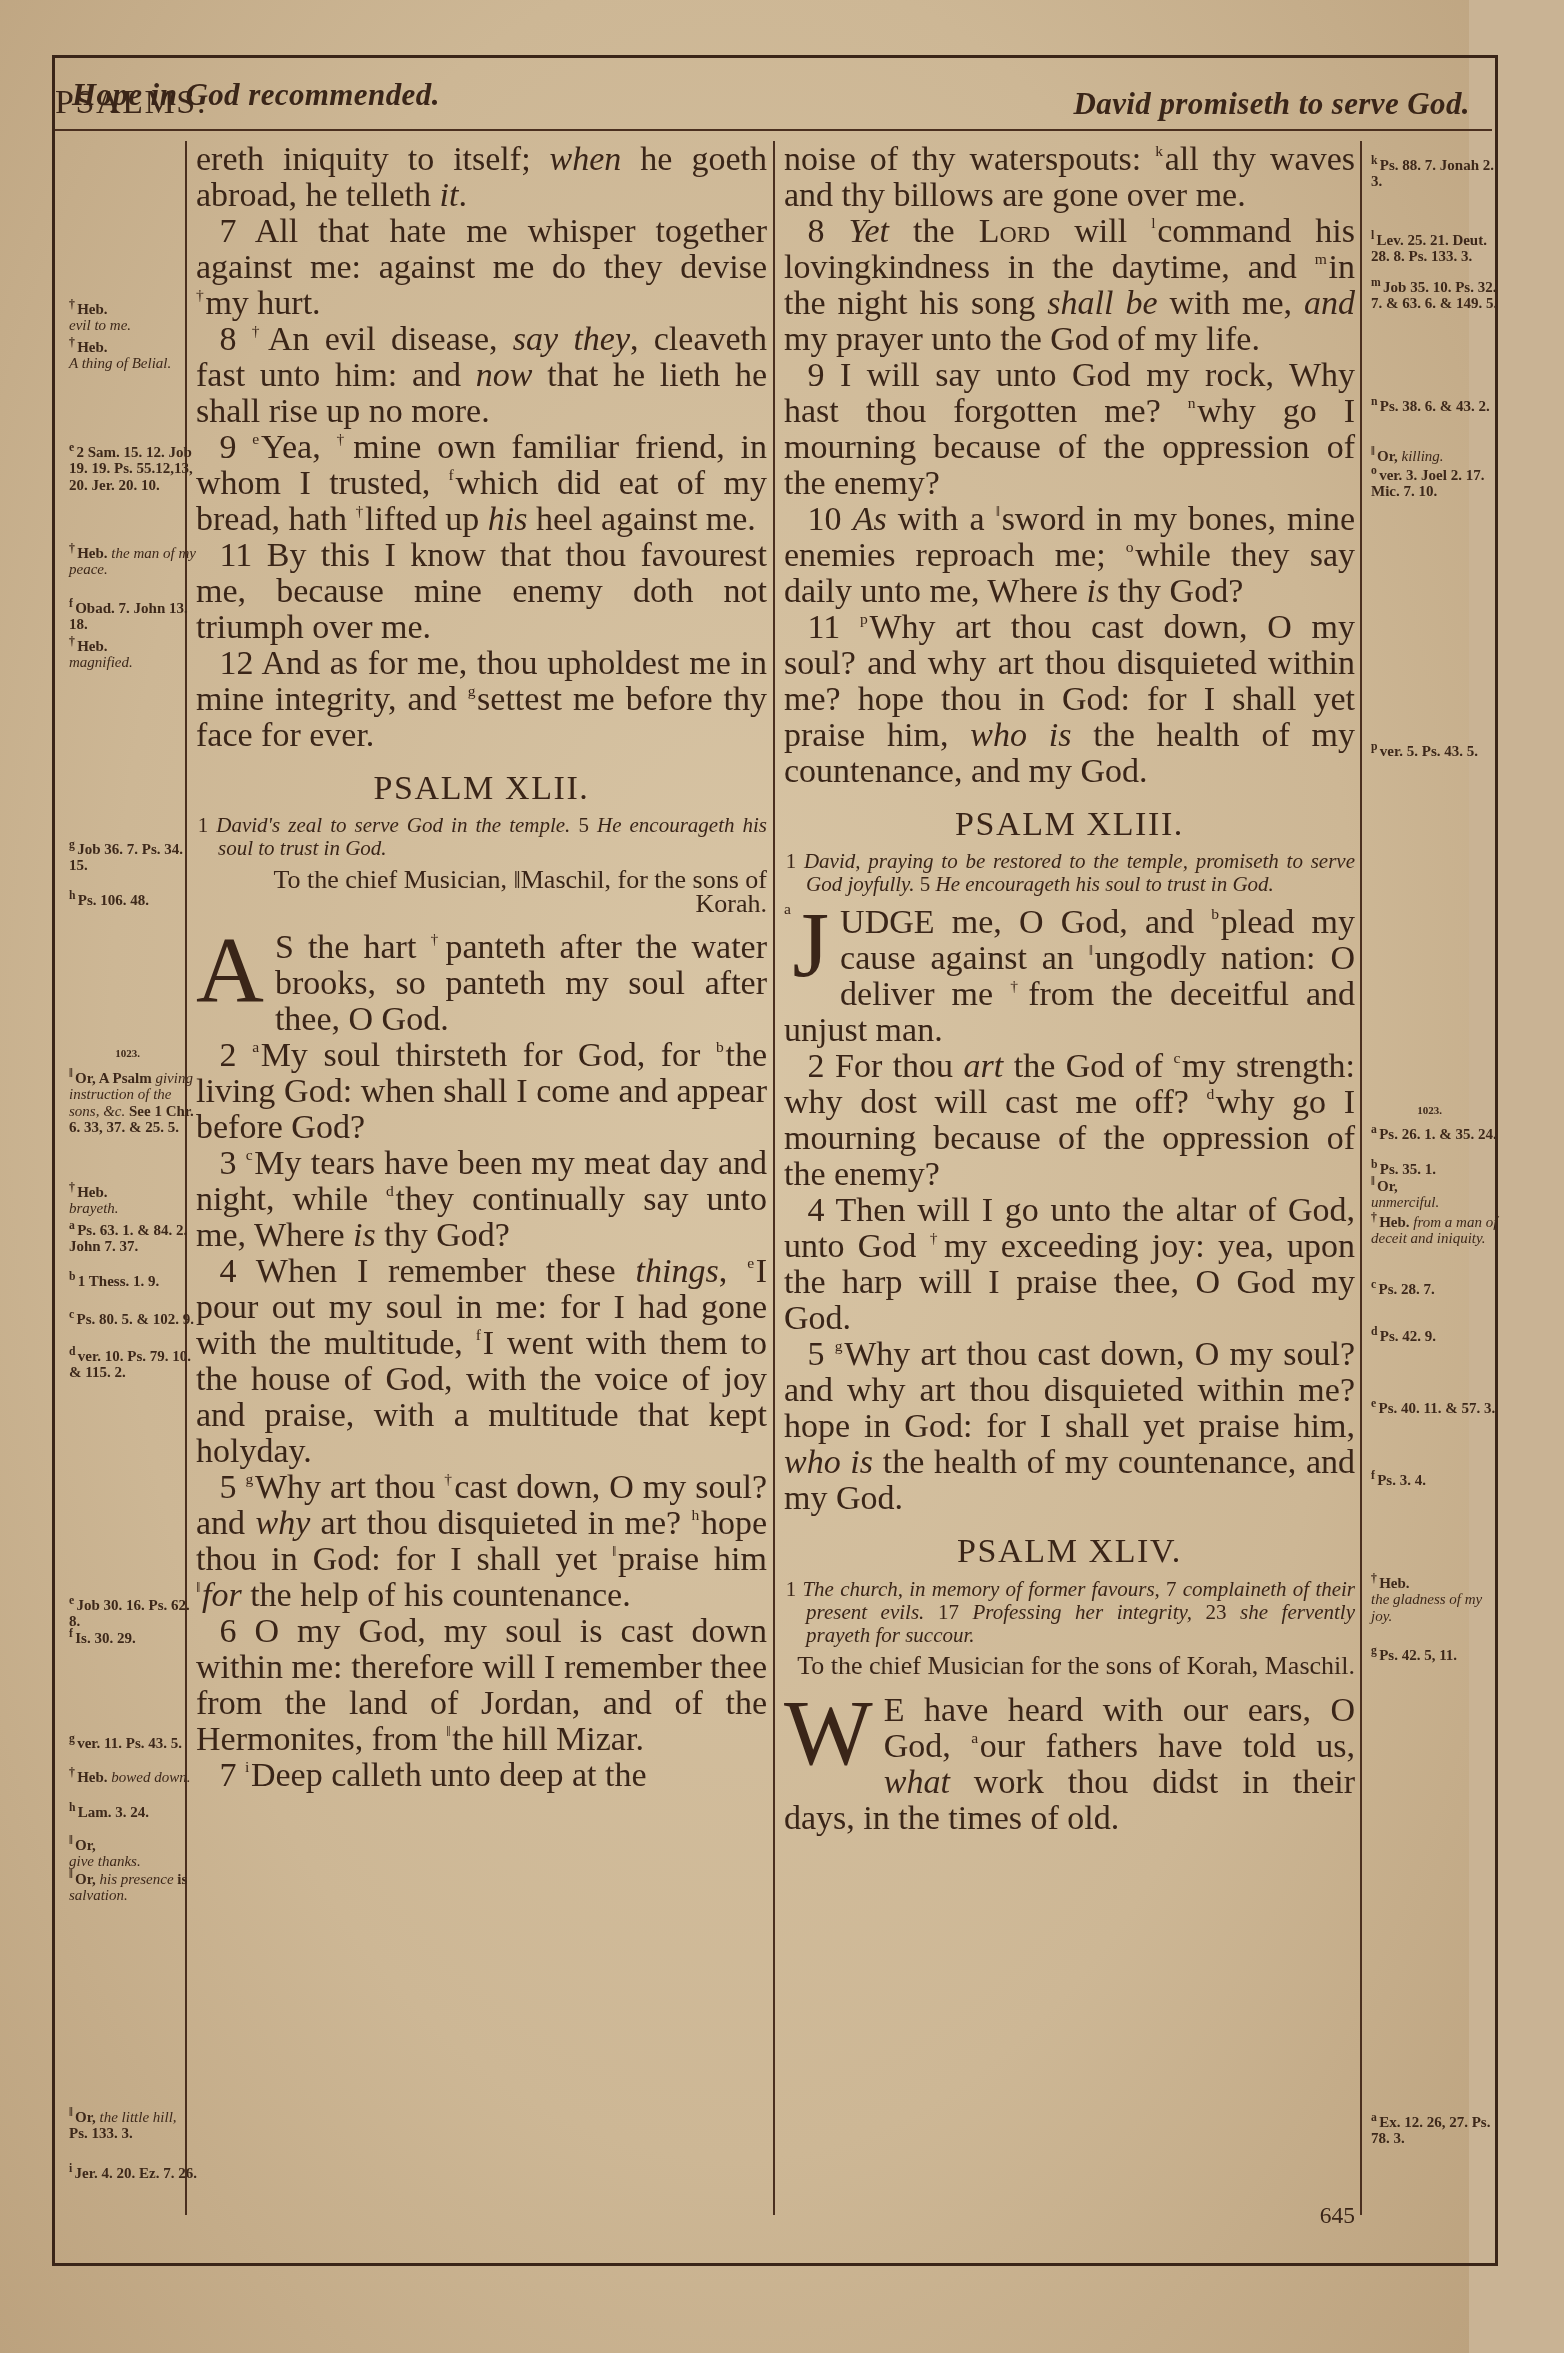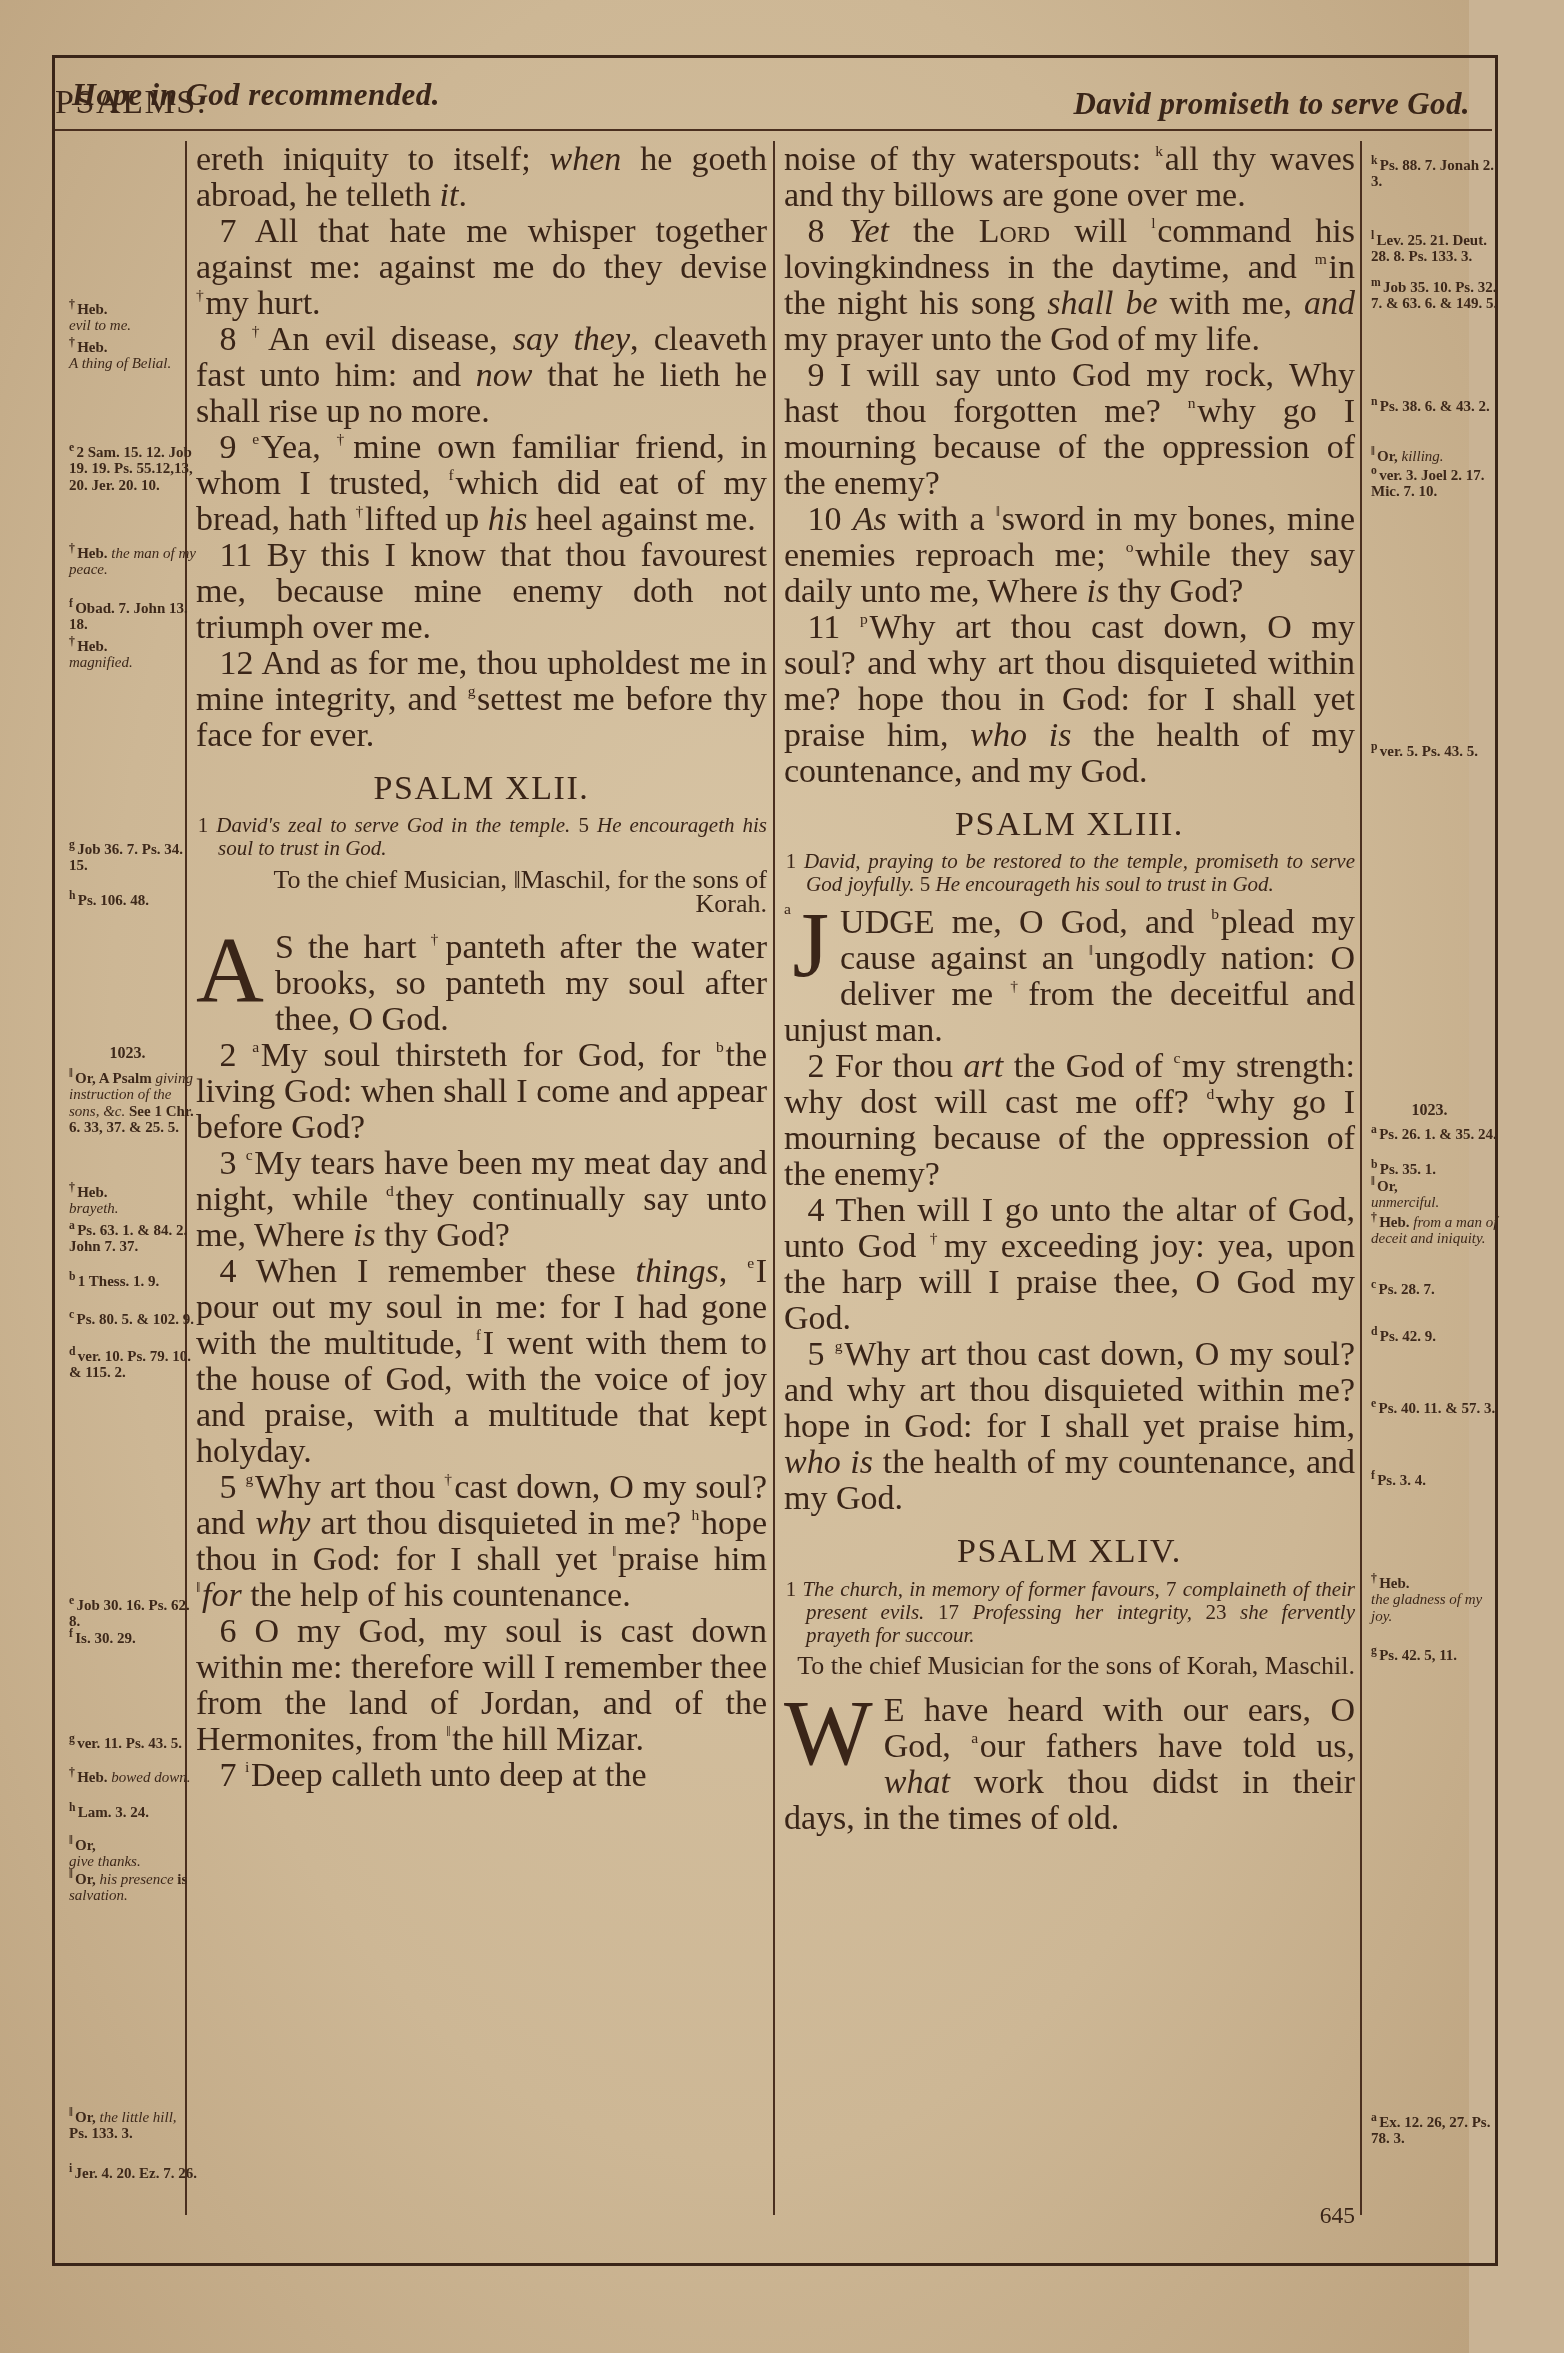--- a/index.html
+++ b/index.html
@@ -32,21 +32,21 @@
 
   .vrule { position: absolute; top: 141px; width: 1.6px; background: #4a2f1f; }
   .vr1 { left: 185px; height: 2074px; }
   .vr2 { left: 773px; height: 2074px; }
   .vr3 { left: 1360px; height: 2074px; }
 
   .margin { position: absolute; font-size: 15px; line-height: 16.4px; font-weight: bold; color: #3d281a; }
   .margin .note { position: absolute; width: 129px; }
   .margin .it { font-style: italic; font-weight: normal; }
   .margin .sym { font-size: 11.7px; vertical-align: super; margin-right: 2.3px; }
-  .margin .year { font-size: 16px; text-align: center; width: 117px; display: block; margin-bottom: 3.1px; }
+  .margin .year { font-size: 11px; text-align: center; width: 117px; display: block; margin-bottom: 3.1px; }
 
   .col { position: absolute; top: 141px; width: 571px; font-size: 34px; line-height: 36px; text-align: justify; }
   .col1 { left: 196px; }
   .col2 { left: 784px; }
   .col p { margin: 0; }
   .col .v { text-indent: 23.5px; }
   .col .cont { text-indent: 0; }
   .col i { font-style: italic; }
   .col sup { font-size: 15.6px; vertical-align: 14px; line-height: 0; margin-right: 1.6px; }
   .sc { font-variant: small-caps; }

